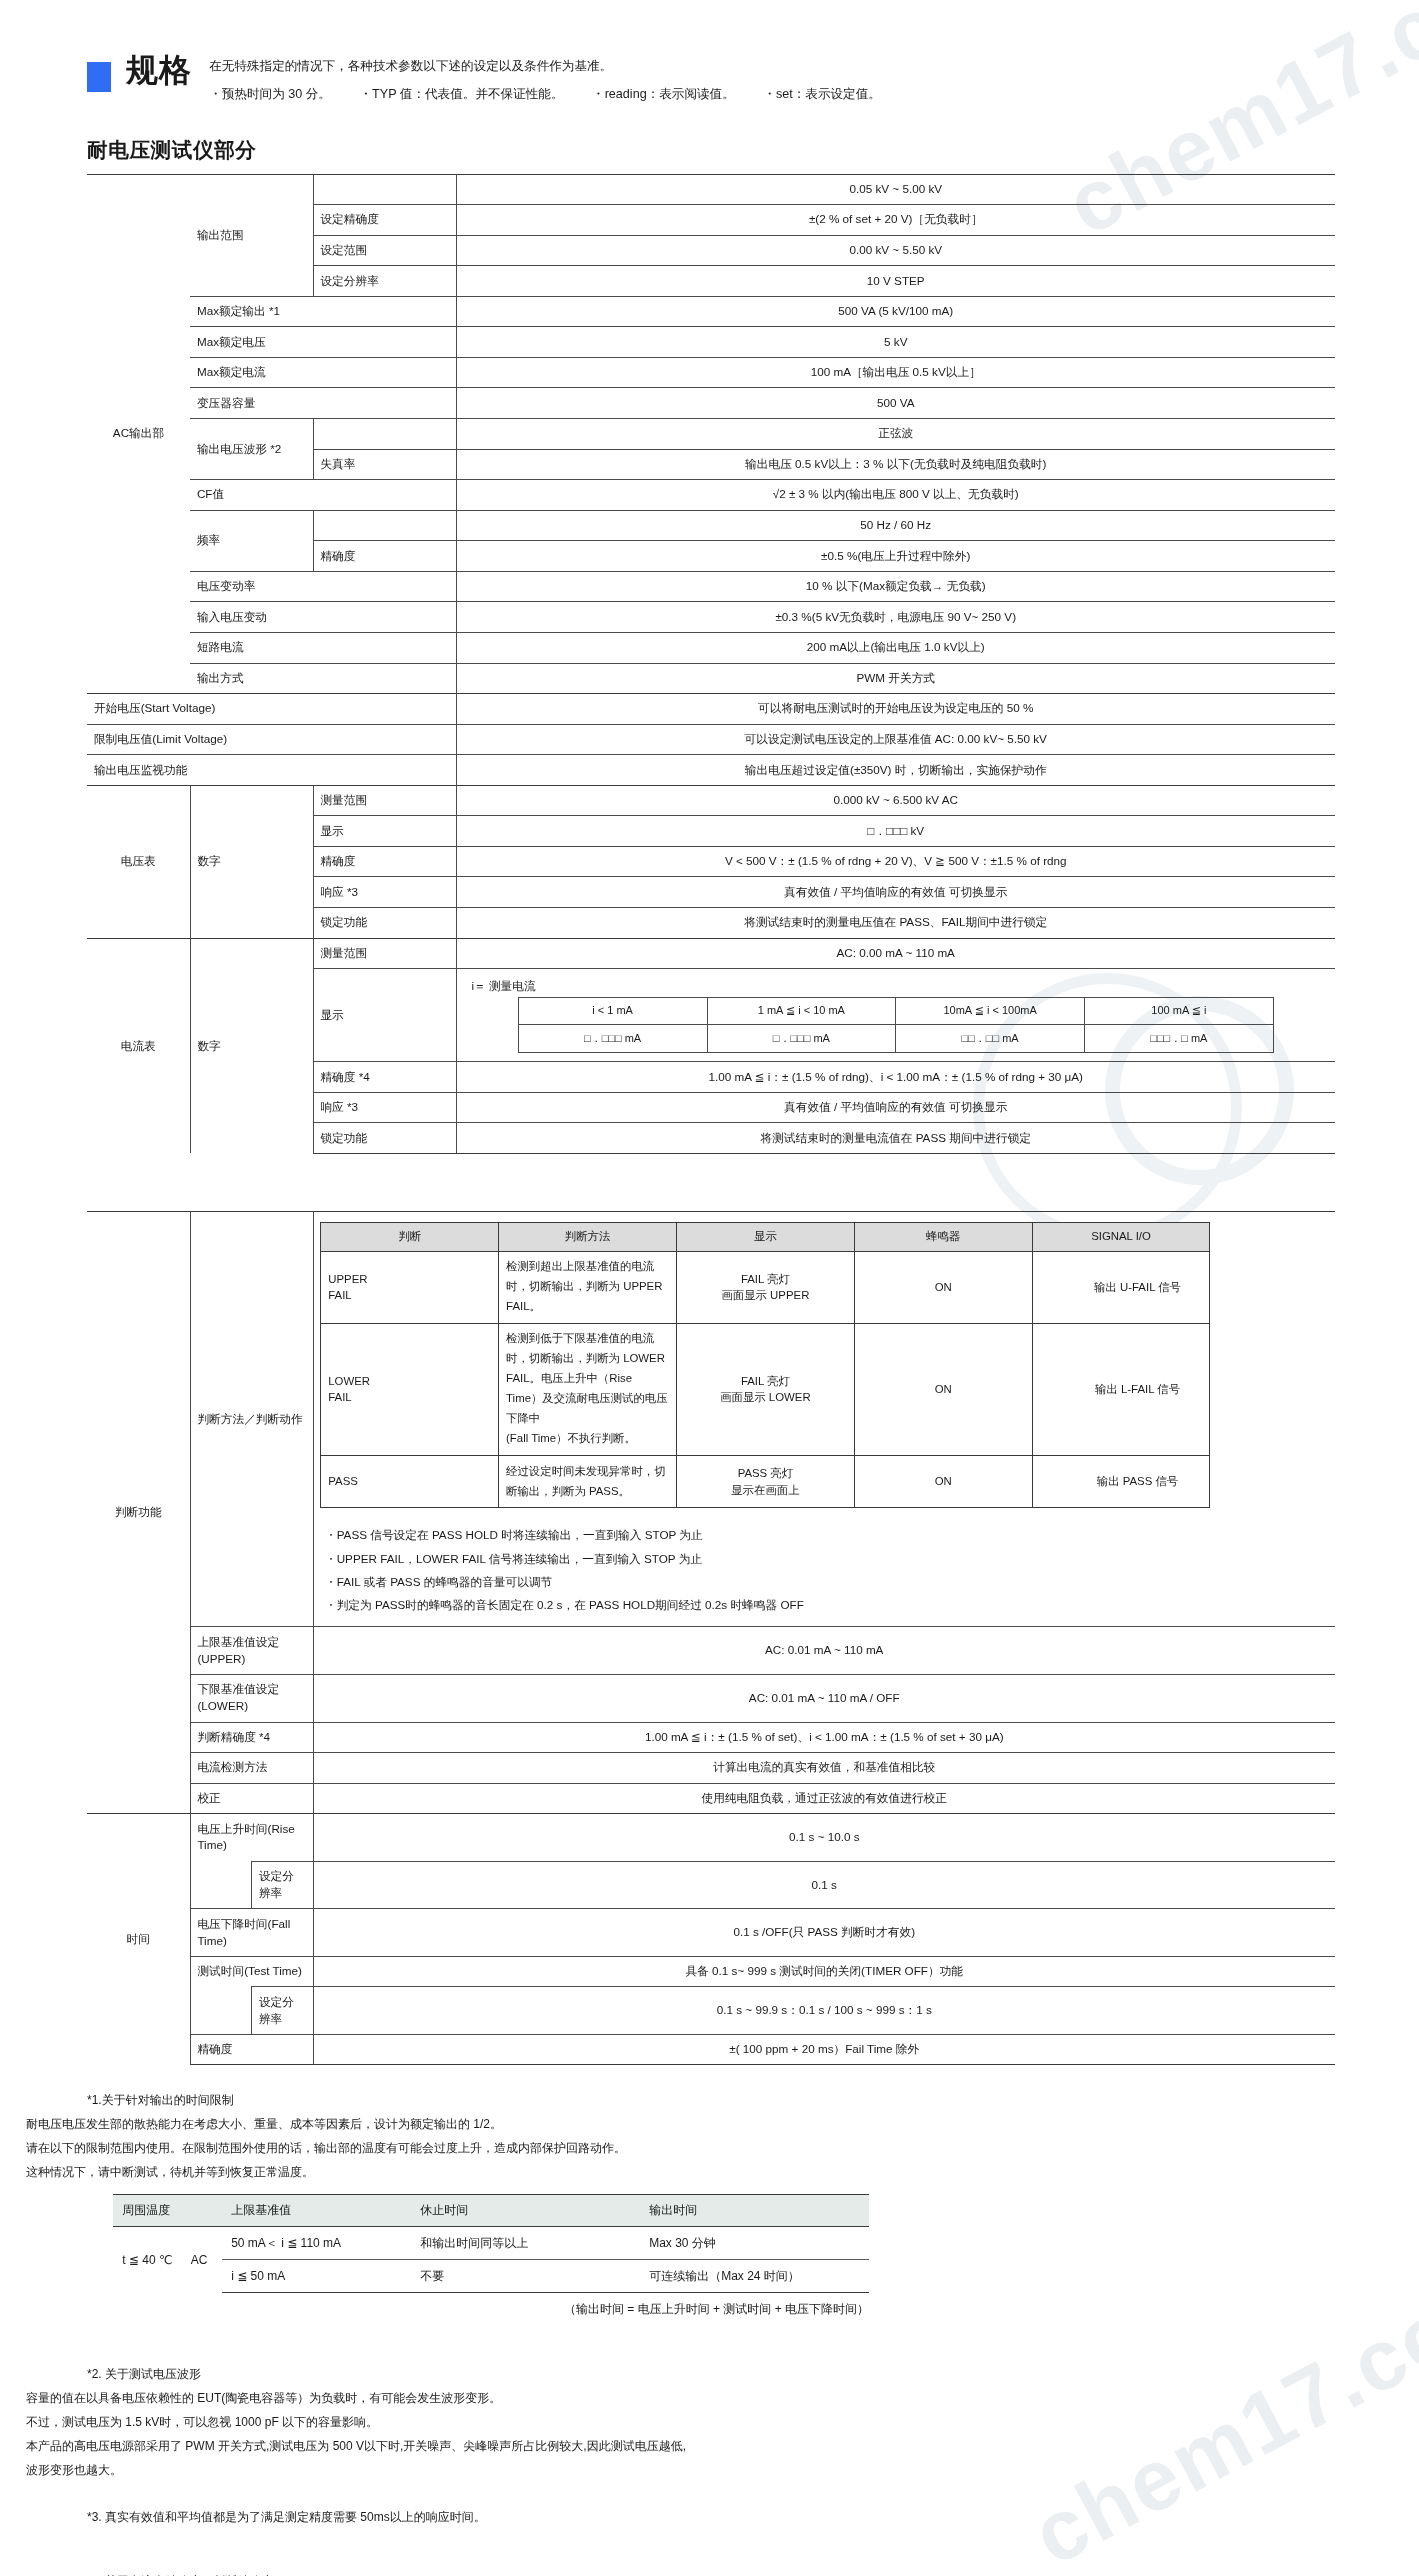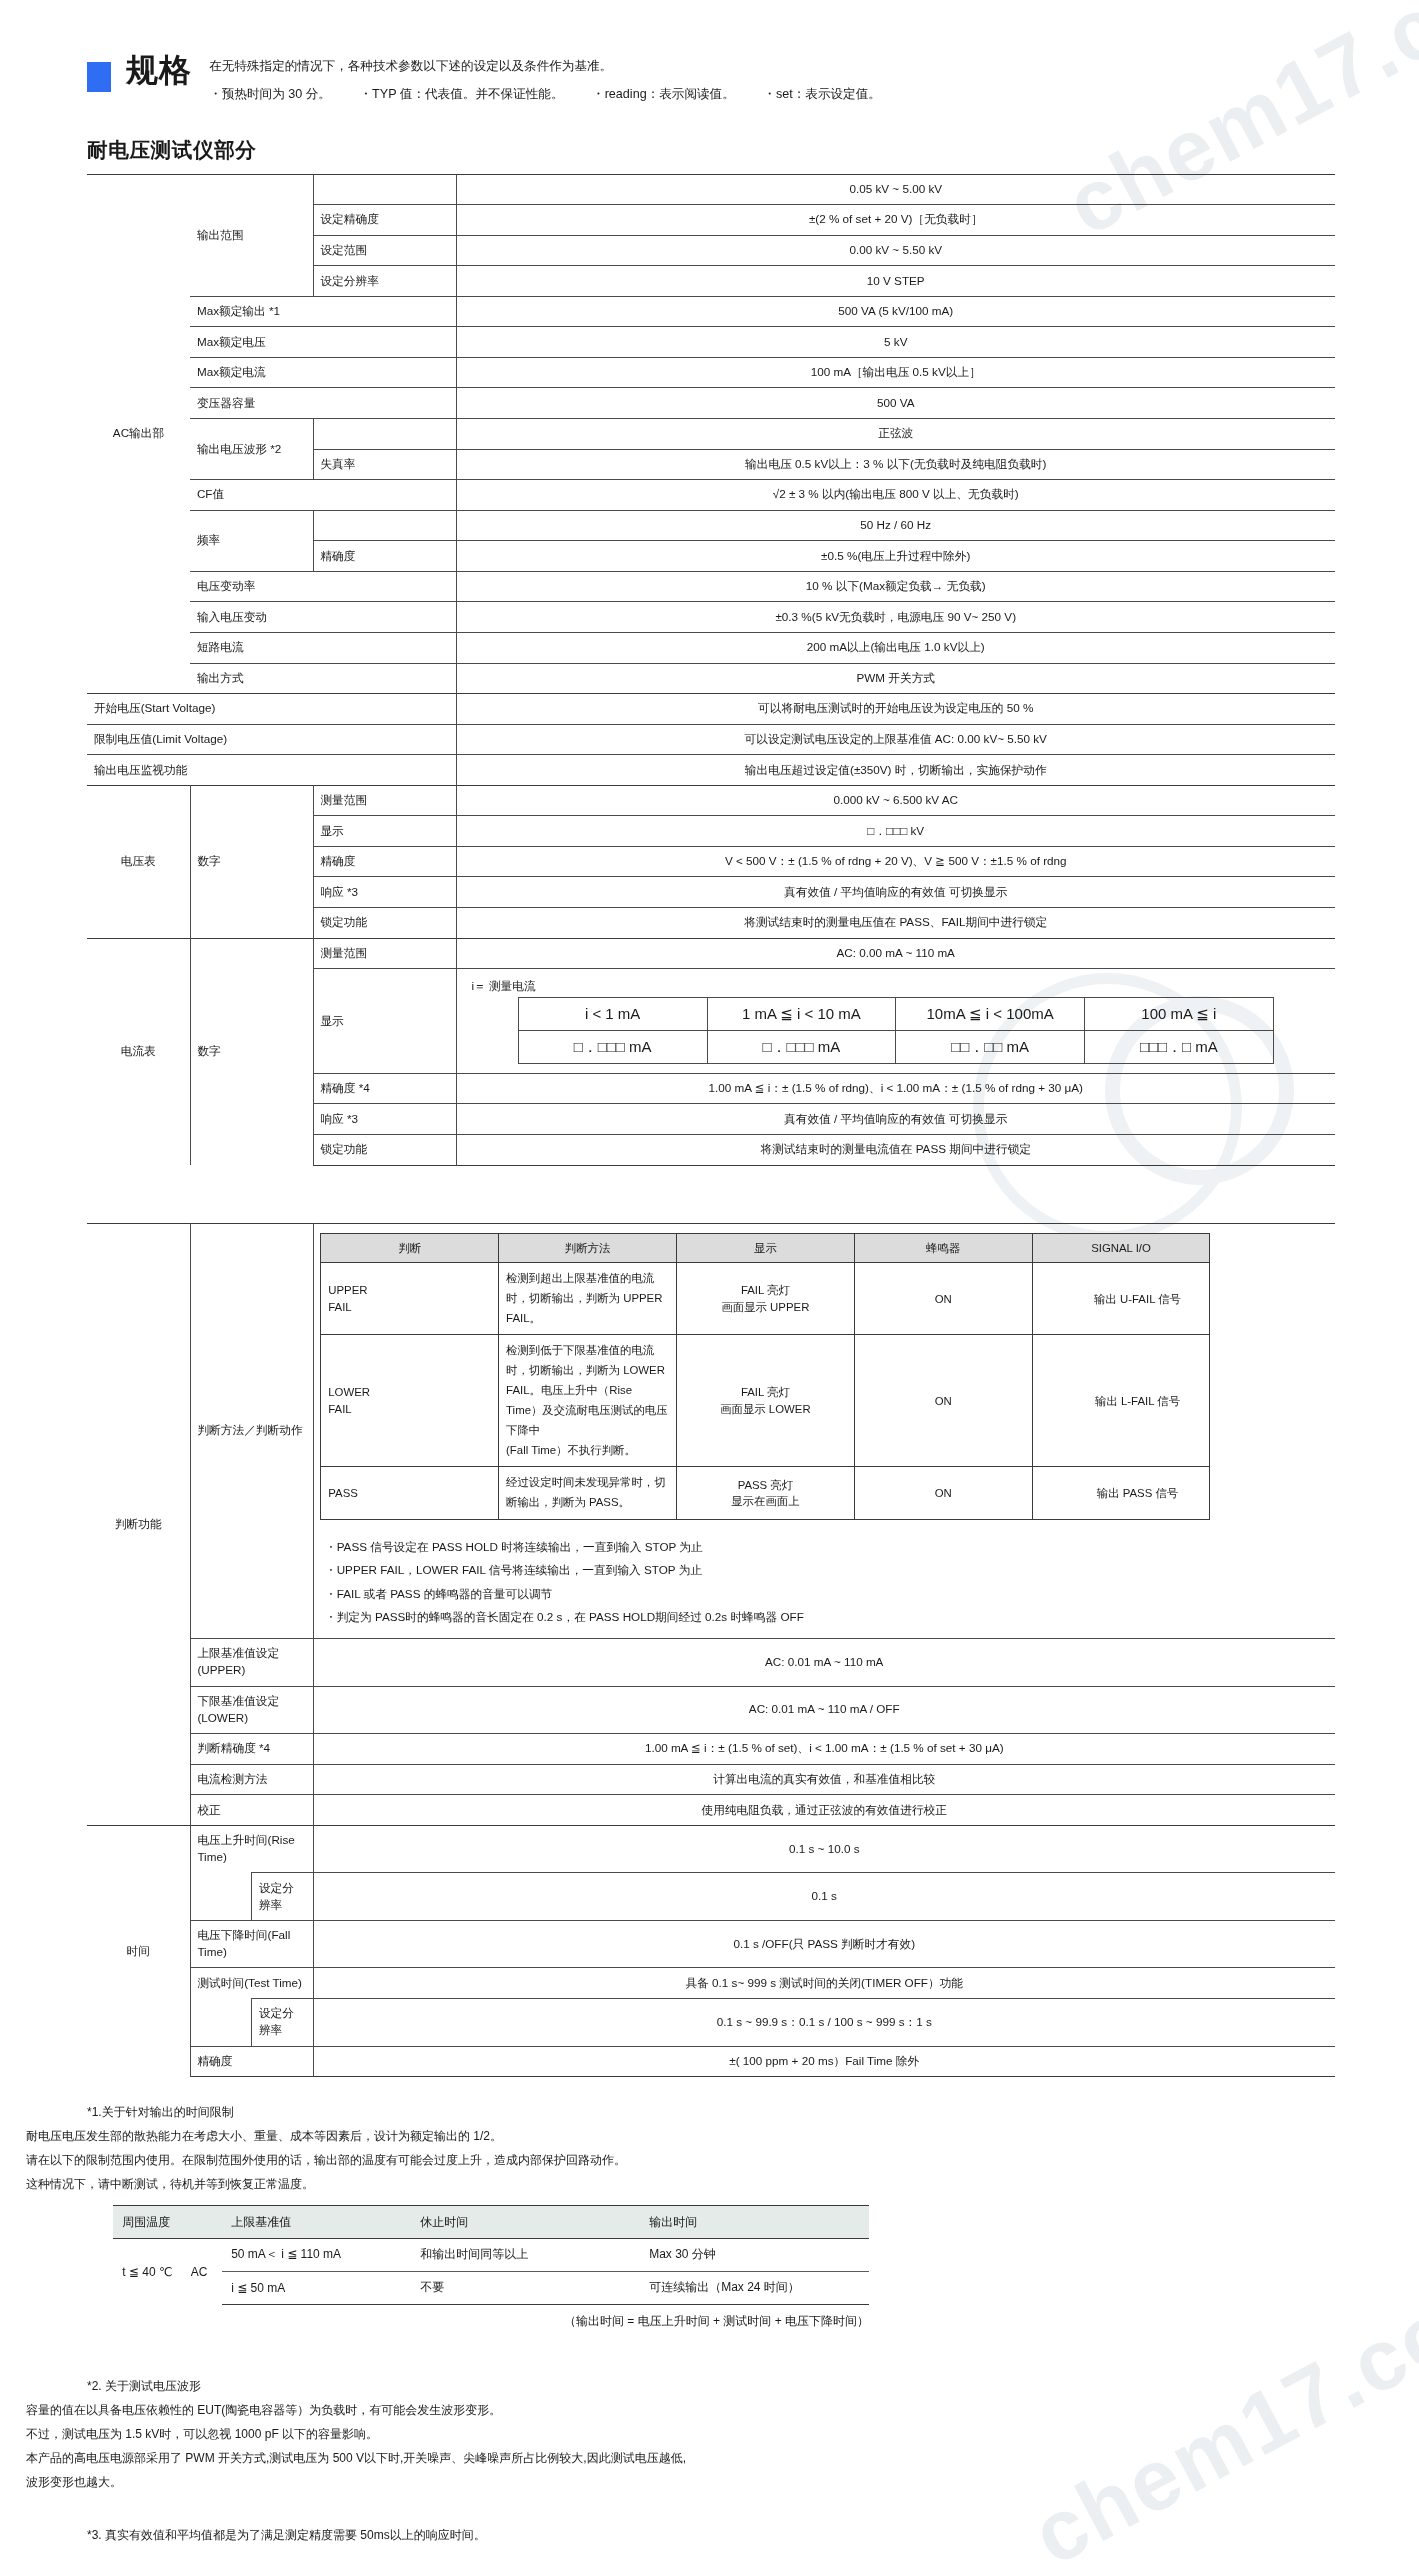--- a/index.html
+++ b/index.html
@@ -41,21 +41,21 @@
   td.c3 { width:143px; }
   td.val { text-align:center; }
   .bt  { border-top:0.9px solid #4a4a4a; }
   .btT { border-top:1.5px solid #3a3a3a; }
   .br  { border-right:0.9px solid #4a4a4a; }
   .bbT { border-bottom:1.5px solid #3a3a3a; }
   .mid { vertical-align:middle; }
 
   
   table.nest { border-collapse:collapse; margin:2.3px auto; width:756px; table-layout:fixed;}
-  table.nest td { border:0.8px solid #4a4a4a; text-align:center; font-size:15px; padding:5.2px 2.3px;}
+  table.nest td { border:0.8px solid #4a4a4a; text-align:center; font-size:11px; padding:5.2px 2.3px;}
 
   
   table.judge { border-collapse:collapse; width:890px; table-layout:fixed; margin:3.4px 0 0 0;}
   table.judge th, table.judge td { border:0.8px solid #3a3a3a; font-size:11.4px; padding:5.7px 6.9px; vertical-align:middle;}
   table.judge th { background:#dcdcdc; font-weight:normal; text-align:center; }
   table.judge td.jn { width:54px; }
   table.judge td.jd { text-align:center; width:92px; }
   table.judge td.jb { text-align:center; width:40px; }
   table.judge td.js { text-align:center; width:112px;padding-left:40px; }
   table.judge td.jm { text-align:left; line-height:1.75; }
@@ -400,20 +400,20 @@
       </tbody>
     </table>
     <div class="sub-note">（输出时间 = 电压上升时间 + 测试时间 + 电压下降时间）</div>
 
     <div class="fn" style="margin-top:44px;">*2. 关于测试电压波形</div>
     <div class="fn fn-b">容量的值在以具备电压依赖性的 EUT(陶瓷电容器等）为负载时，有可能会发生波形变形。</div>
     <div class="fn fn-b">不过，测试电压为 1.5 kV时，可以忽视 1000 pF 以下的容量影响。</div>
     <div class="fn fn-b">本产品的高电压电源部采用了 PWM 开关方式,测试电压为 500 V以下时,开关噪声、尖峰噪声所占比例较大,因此测试电压越低,</div>
     <div class="fn fn-b">波形变形也越大。</div>
 
-    <div class="fn" style="margin-top:29px;">*3. 真实有效值和平均值都是为了满足测定精度需要 50ms以上的响应时间。</div>
+    <div class="fn" style="margin-top:23px;">*3. 真实有效值和平均值都是为了满足测定精度需要 50ms以上的响应时间。</div>
 
     <div class="fn" style="margin-top:40px;">*4. 关于电流表精确度、判断精确度</div>
     <div class="fn fn-b">AC耐电压测试时，测量导线或器具等的寄生容量中也会流过电压。测量时，寄生容量中流过的电流也会被加算到流过被测试仪</div>
 
   </div>
 </div>
 
 
 </body></html>

